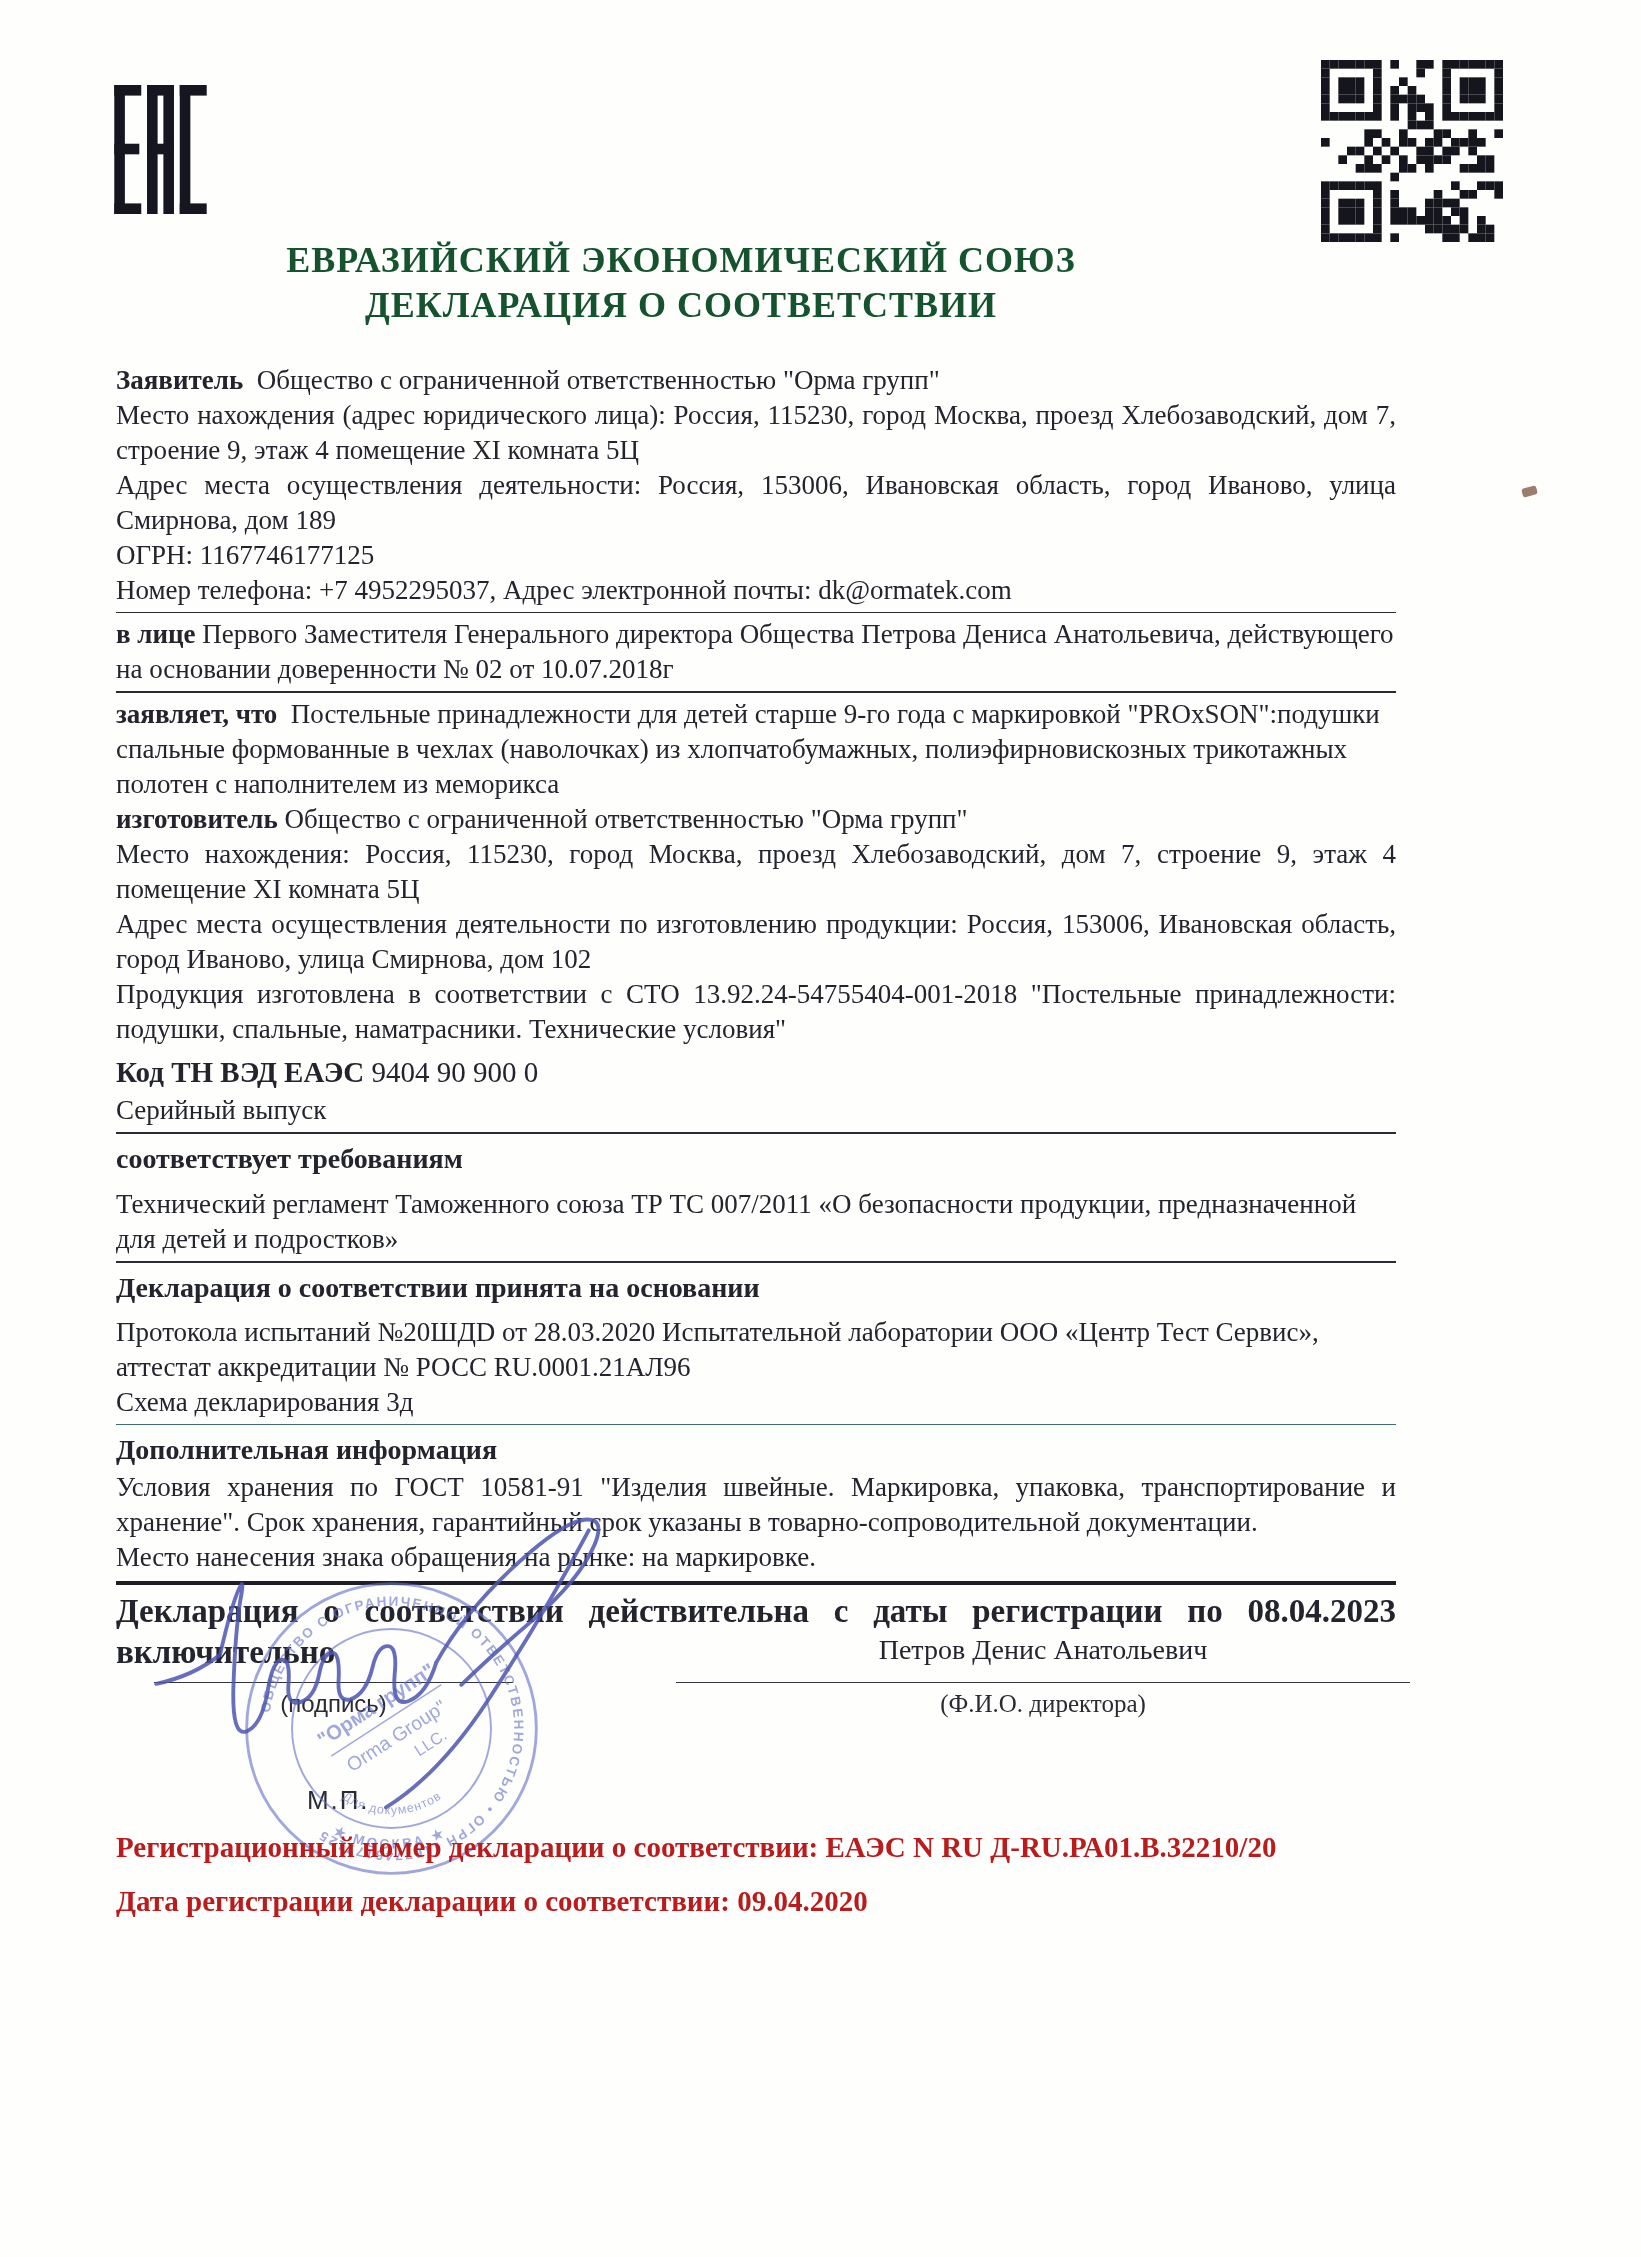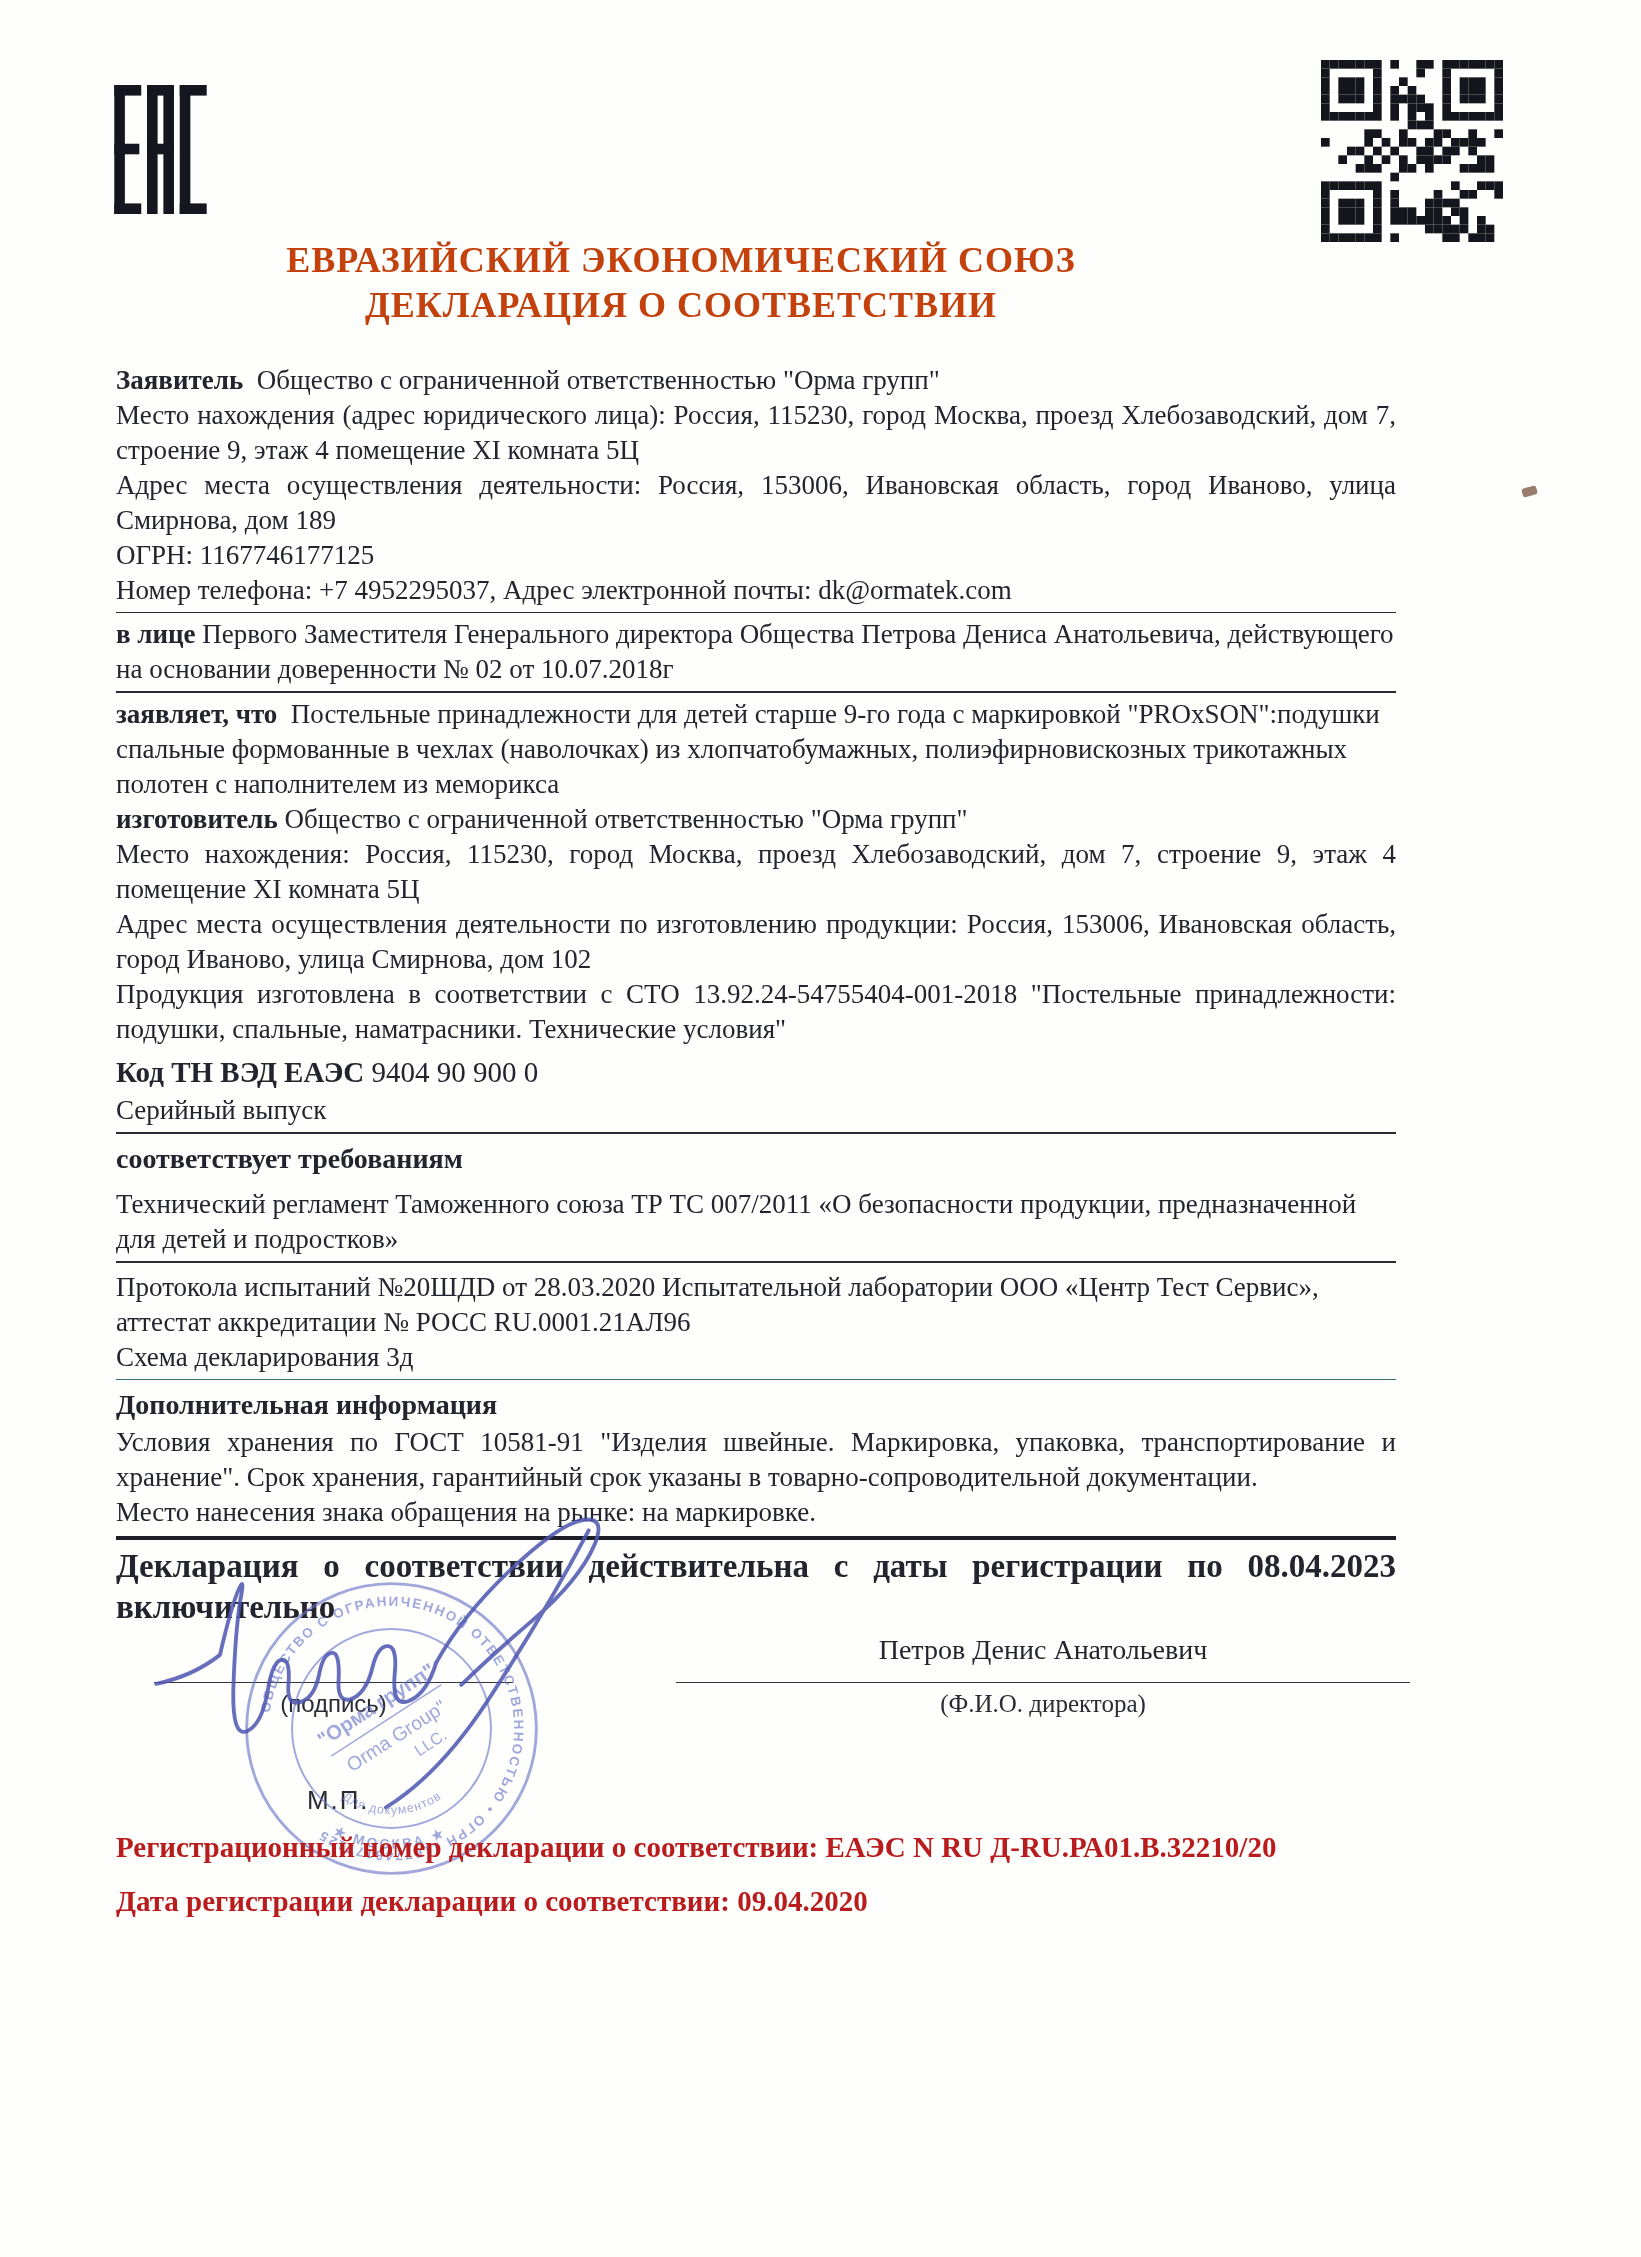--- a/index.html
+++ b/index.html
@@ -6,21 +6,21 @@
   .page{
     position:relative;width:1641px;height:2257px;margin:0 auto;
     background:#fefefd;overflow:hidden;
     font-family:"Liberation Serif","DejaVu Serif",serif;
     color:#23242e;
   }
   
   .eac{position:absolute;left:114px;top:85px;}
   .qr{position:absolute;left:1321px;top:60px;}
   .titles{position:absolute;left:116px;top:238px;width:1130px;text-align:center;}
-  .titles .t{font-weight:bold;font-size:36px;line-height:45px;letter-spacing:1px;color:#c2410c;}
+  .titles .t{font-weight:bold;font-size:36px;line-height:45px;letter-spacing:1px;color:#14532d;}
   
   .content{position:absolute;left:116px;top:363px;width:1280px;font-size:27px;line-height:35px;}
   .p{margin:0;}
   .just{text-align:justify;}
   .lbl{font-weight:bold;}
   hr.rule{border:none;border-top:2.9px solid #2a2b33;margin:3.9px 0 3.9px 0;}
   hr.rule.thin{border-top-width:1.9px;}
   hr.rule.teal{border-top:1.9px solid #3d6f70;}
   hr.rule.thick{border-top:4.8px solid #1e1f26;margin:5.8px 0 5.8px 0;}
   .tnved{margin-top:5.8px;font-size:29px;line-height:41px;}
@@ -322,20 +322,21 @@
     </div>
     <div class="p">Серийный выпуск</div>
 
     <hr class="rule">
 
     <div class="p heading">соответствует требованиям</div>
     <div class="p gap-top">Технический регламент Таможенного союза ТР ТС 007/2011 «О безопасности продукции, предназначенной для детей и подростков»</div>
 
     <hr class="rule">
 
+    <div class="p heading">Декларация о соответствии принята на основании</div>
     <div class="p gap-top">Протокола испытаний №20ШДD от 28.03.2020 Испытательной лаборатории ООО «Центр Тест Сервис», аттестат аккредитации № РОСС RU.0001.21АЛ96</div>
     <div class="p">Схема декларирования 3д</div>
 
     <hr class="rule teal">
 
     <div class="p heading">Дополнительная информация</div>
     <div class="p just">Условия хранения по ГОСТ 10581-91 "Изделия швейные. Маркировка, упаковка, транспортирование и хранение". Срок хранения, гарантийный срок указаны в товарно-сопроводительной документации.</div>
     <div class="p">Место нанесения знака обращения на рынке: на маркировке.</div>
 
     <hr class="rule thick">

